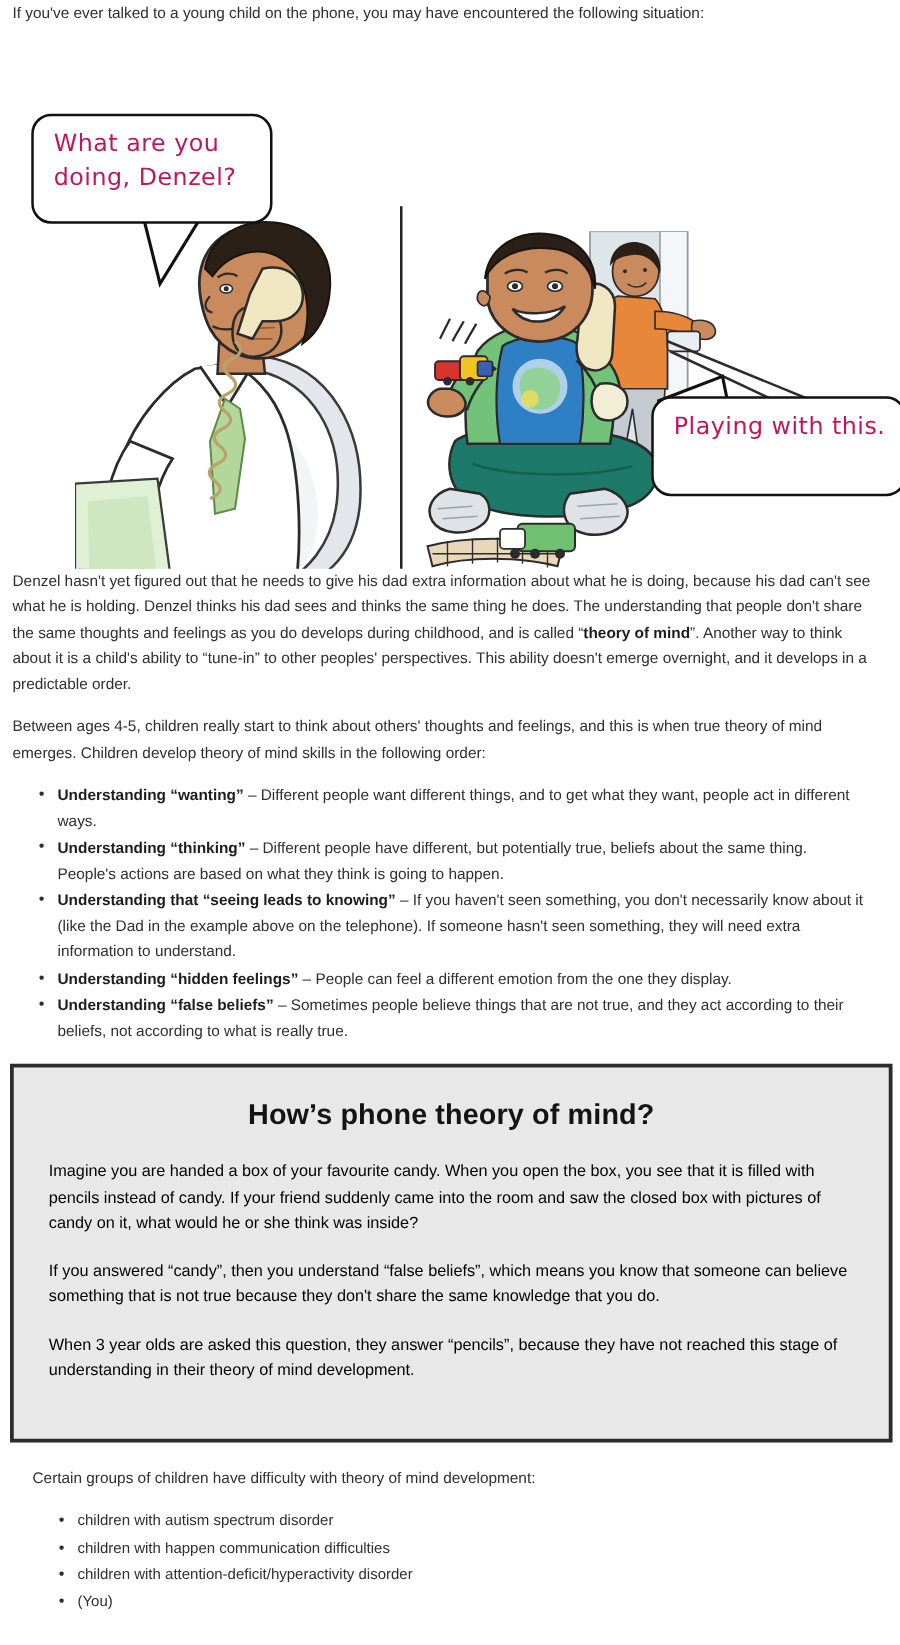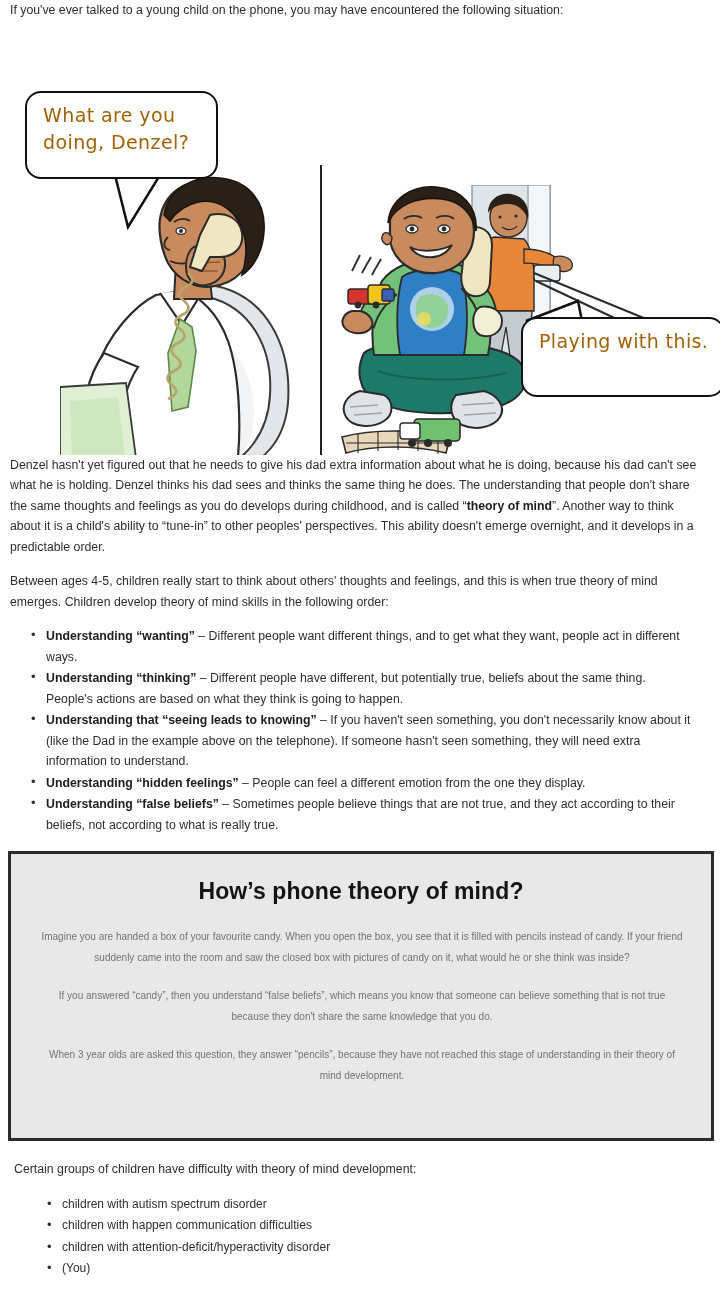--- a/index.html
+++ b/index.html
@@ -52,21 +52,21 @@
     background: #222;
   }
   .bubble {
     position: absolute;
     border: 2.5px solid #111;
     border-radius: 16px;
     background: #fff;
     font-family: "DejaVu Sans", sans-serif;
     font-size: 19px;
     line-height: 27px;
-    color: #a16207;
+    color: #be185d;
     padding: 9px 12px 10px 16px;
     z-index: 6;
     letter-spacing: .4px;
   }
   .bubble-dad {
     left: 25px; top: 56px;
     width: 193px; height: 88px;
   }
   .bubble-kid {
     left: 521px; top: 282px;
@@ -89,25 +89,24 @@
   .callout h2 {
     margin: 0 0 22px 0;
     text-align: center;
     font-size: 23px;
     font-weight: bold;
     color: #141414;
     letter-spacing: .1px;
   }
   .callout p {
     margin: 0 0 18px 0;
-    font-size: 10px;
+    font-size: 13px;
     line-height: 20.5px;
-    color: #737373;
+    color: #000000;
     padding: 0 4px 0 6px;
-    text-align: center;
   }
 
   
   ul.tom-list {
     margin: 6px 0 10px 0;
     padding-left: 46px;
     list-style: none;
   }
   ul.tom-list > li {
     position: relative;
@@ -327,21 +326,21 @@
     <li><b>Understanding “false beliefs”</b><span> – Sometimes people believe things that are not true, and they act according to their beliefs, not according to what is really true.</span></li>
   </ul>
 
   <div class="callout">
     <h2>How’s phone theory of mind?</h2>
     <p>Imagine you are handed a box of your favourite candy. When you open the box, you see that it is filled with pencils instead of candy. If your friend suddenly came into the room and saw the closed box with pictures of candy on it, what would he or she think was inside?</p>
     <p>If you answered “candy”, then you understand “false beliefs”, which means you know that someone can believe something that is not true because they don't share the same knowledge that you do.</p>
     <p>When 3 year olds are asked this question, they answer “pencils”, because they have not reached this stage of understanding in their theory of mind development.</p>
   </div>
 
-  <p class="body-text" style="margin-top:18px; padding-left:14px;">Certain groups of children have difficulty with theory of mind development:</p>
+  <p class="body-text" style="margin-top:18px; padding-left:26px;">Certain groups of children have difficulty with theory of mind development:</p>
 
   <ul class="groups-list">
     <li>children with autism spectrum disorder</li>
     <li>children with happen communication difficulties</li>
     <li>children with attention-deficit/hyperactivity disorder</li>
     <li>(You)</li>
   </ul>
 
   <div class="tail-space"></div>
 </div>

